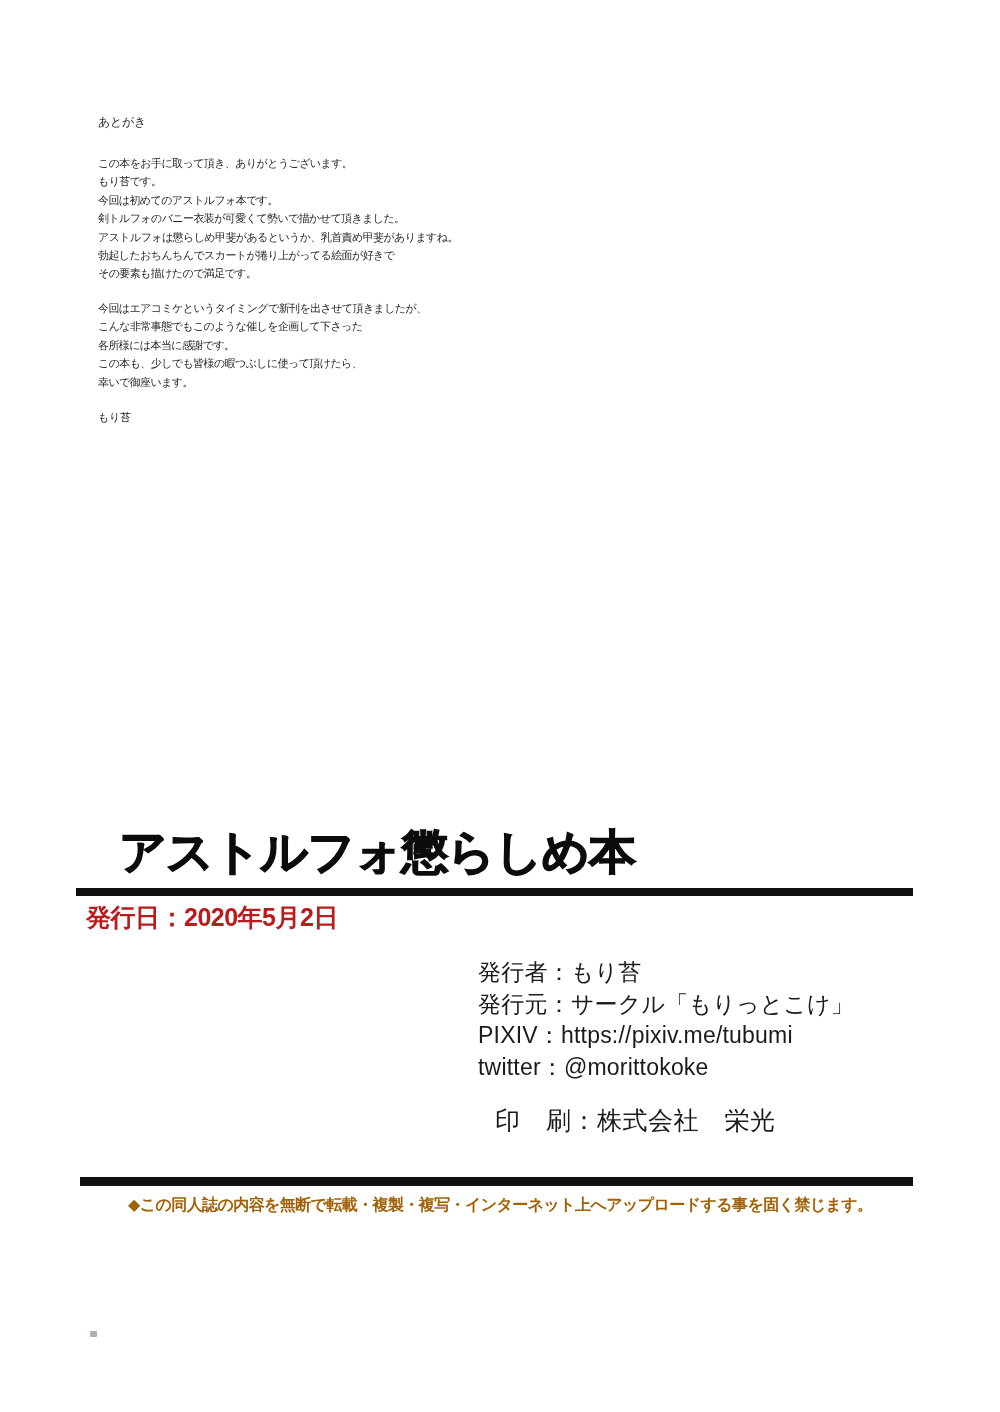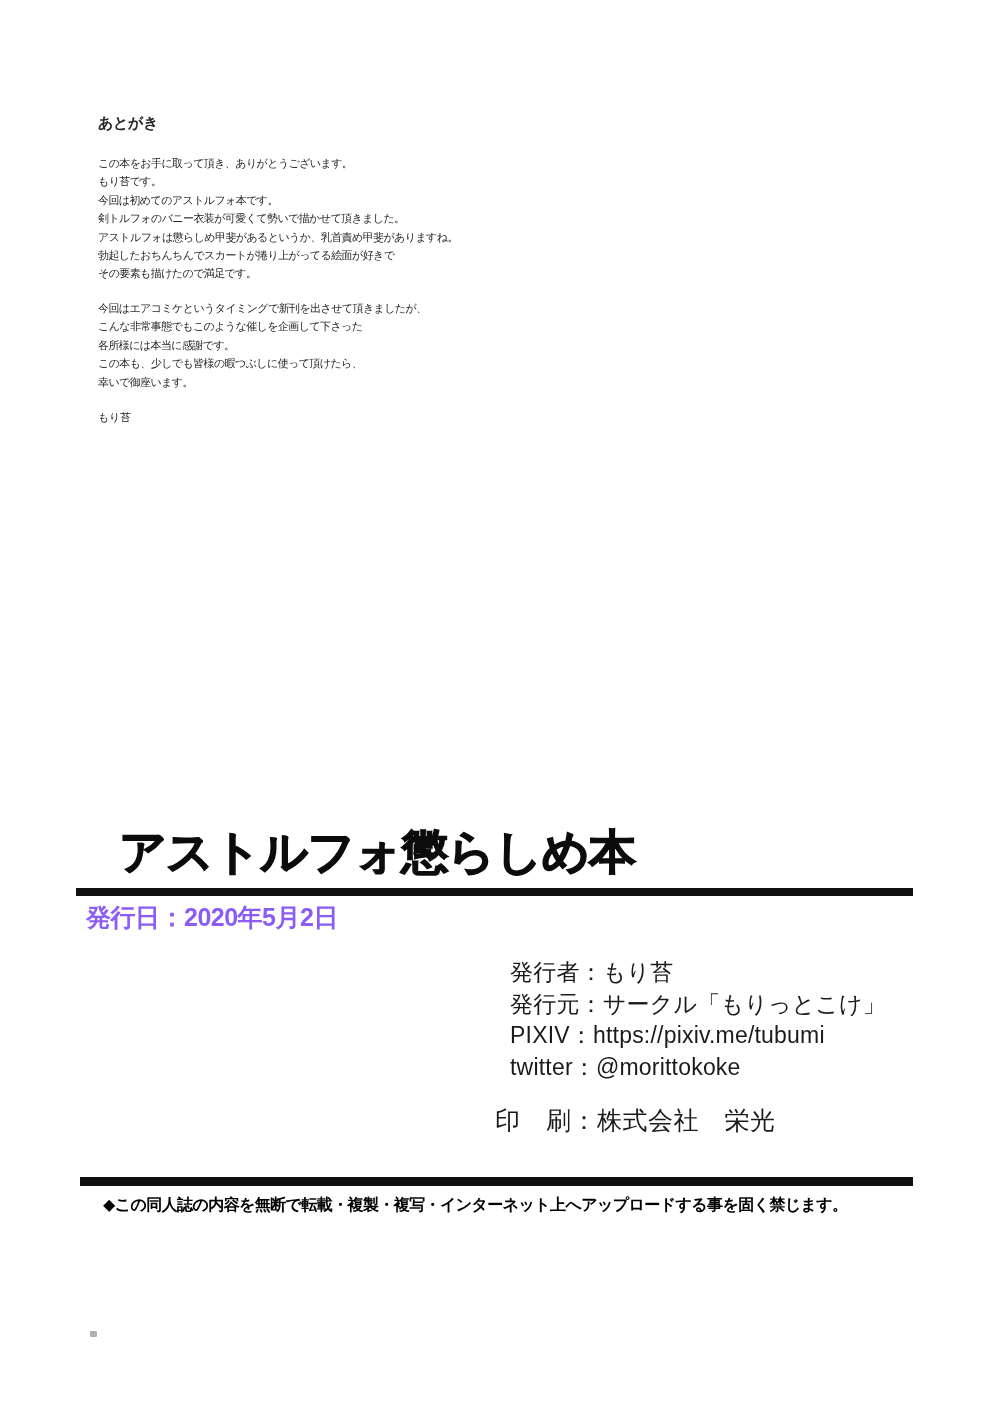--- a/index.html
+++ b/index.html
@@ -15,24 +15,23 @@
     background: #ffffff;
     overflow: hidden;
     font-family: "Liberation Sans", "DejaVu Sans", sans-serif;
     color: #1e1e1e;
   }
   .abs { position: absolute; }
 
   
   .afterword-heading {
     left: 98px; top: 114px;
-    font-size: 15px;
+    font-size: 12px;
     letter-spacing: -0.3px;
     color: #262626;
-    font-weight: bold;
   }
   .afterword-para {
     left: 98px;
     font-size: 11px;
     line-height: 18.4px;
     letter-spacing: -0.6px;
     color: #262626;
     white-space: nowrap;
   }
   .para-1 { top: 154px; }
@@ -59,51 +58,50 @@
   .title-rule {
     left: 76px; top: 888px;
     width: 837px; height: 8px;
     background: #101010;
   }
   .publish-date {
     left: 86px; top: 901px;
     font-size: 25px;
     font-weight: 600;
     letter-spacing: -0.5px;
-    color: #8b5cf6;
+    color: #b91c1c;
     white-space: nowrap;
   }
   .colophon-block {
     left: 478px; top: 957px;
     font-size: 23px;
     line-height: 31.5px;
     font-weight: 400;
     letter-spacing: 0.2px;
     color: #1b1b1b;
     white-space: nowrap;
-    margin-left: 32px;
   }
   .printer-line {
     left: 495px; top: 1104px;
     font-size: 25px;
     letter-spacing: 0.5px;
     color: #1b1b1b;
     white-space: nowrap;
   }
   .copyright-bar {
     left: 80px; top: 1177px;
     width: 833px; height: 9px;
     background: #101010;
   }
   .disclaimer {
-    left: 103px; top: 1195px;
+    left: 128px; top: 1195px;
     font-size: 16px;
     font-weight: 700;
     letter-spacing: -0.6px;
-    color: #000000;
+    color: #a16207;
     white-space: nowrap;
   }
   .corner-mark {
     left: 90px; top: 1331px;
     width: 7px; height: 6px;
     background: #b3b0ac;
     border-radius: 1px;
   }
 </style>
 </head>

